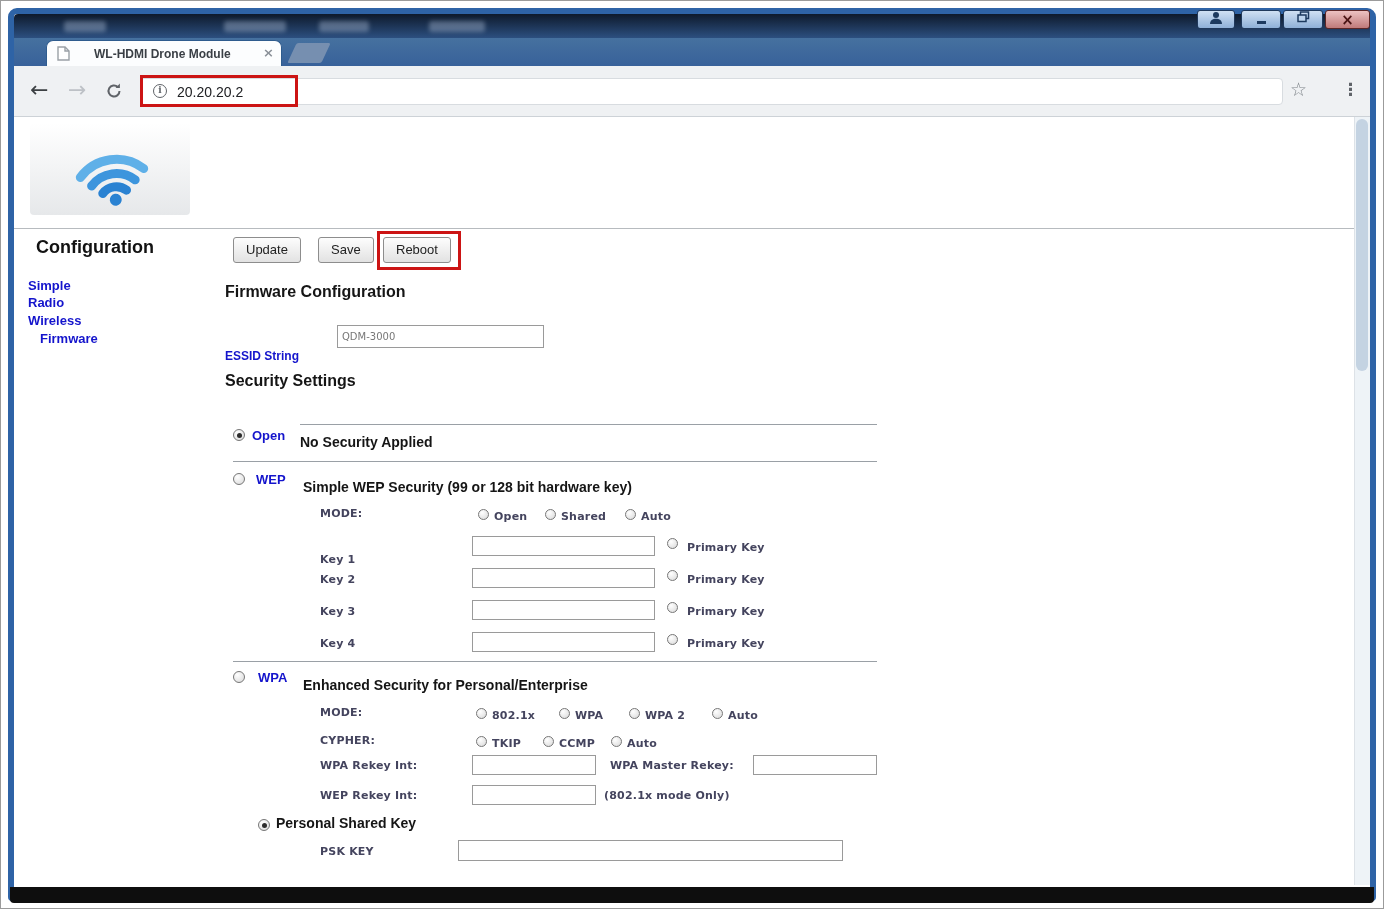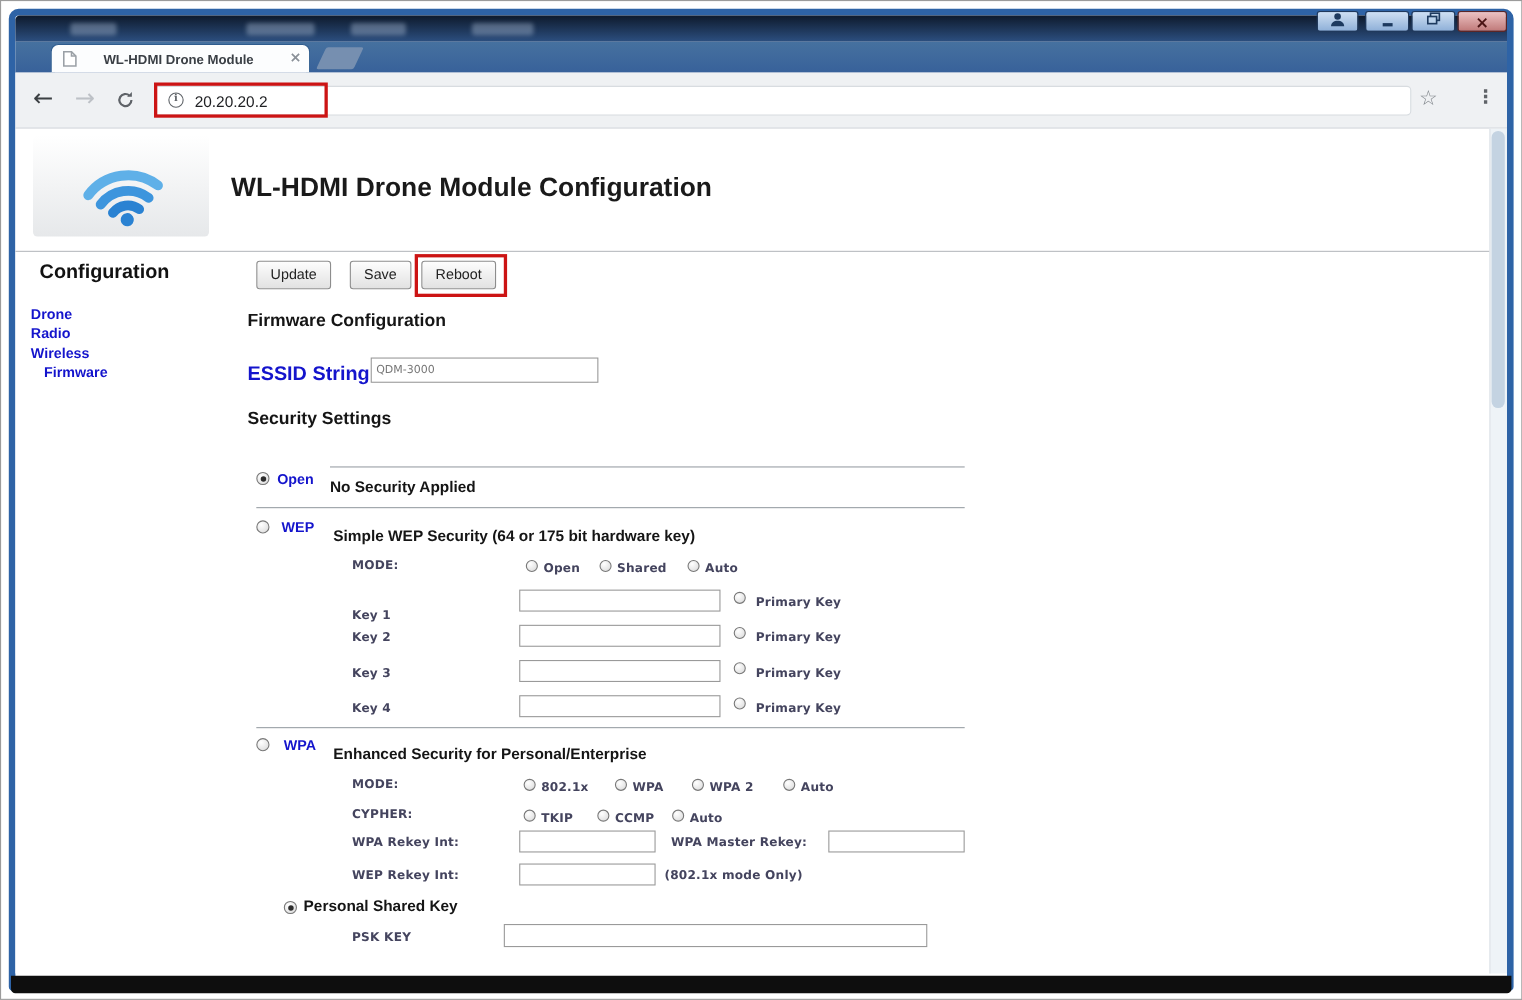--- a/index.html
+++ b/index.html
@@ -137,49 +137,48 @@
   <div class="abs logobox">
     <span class="abs" style="left:42px;top:12px;transform:rotate(-8deg);">
       <svg width="80" height="72" viewBox="0 0 80 72">
         <path d="M8 38 A45 45 0 0 1 72 38" fill="none" stroke="#5fb0e8" stroke-width="9" stroke-linecap="round"></path>
         <path d="M18 48 A31 31 0 0 1 62 48" fill="none" stroke="#3d95dd" stroke-width="9" stroke-linecap="round"></path>
         <path d="M28 57 A17 17 0 0 1 52 57" fill="none" stroke="#2a82d2" stroke-width="9" stroke-linecap="round"></path>
         <circle cx="40" cy="65" r="6" fill="#2a82d2"></circle>
       </svg>
     </span>
   </div>
-  <div class="abs pagetitle">WL-HDMI Drone Module Configuration</div>
   <div class="abs hdr-divider"></div>
 
   <div class="abs sbhead">Configuration</div>
-  <a class="sblink" style="top:278px;">Drone</a>
+  <a class="sblink" style="top:278px;">Simple</a>
   <a class="sblink" style="top:295px;">Radio</a>
   <a class="sblink" style="top:313px;">Wireless</a>
   <a class="sblink" style="top:331px;padding-left:12px;">Firmware</a>
 
   <button class="btn" style="left:233px;">Update</button>
   <button class="btn" style="left:318px;">Save</button>
   <button class="btn" style="left:383px;">Reboot</button>
   <div class="redbox" style="left:377px;top:231px;width:84px;height:39px;"></div>
 
   <div class="sect" style="left:225px;top:283px;">Firmware Configuration</div>
-  <div class="bluelabel" style="left:225px;top:329px;font-size:18px;">ESSID String</div>
+  <div class="bluelabel" style="left:225px;top:349px;font-size:12px;">ESSID String</div>
   <input class="tinput" style="left: 337px; top: 325px; width: 207px; height: 23px;" value="QDM-3000">
 
   <div class="sect" style="left:225px;top:372px;">Security Settings</div>
 
   <div class="hline" style="left:300px;top:424px;width:577px;"></div>
   <span class="radio sel" style="left:233px;top:429px;"></span>
   <div class="bluelabel" style="left:252px;top:428px;">Open</div>
   <div class="bdesc" style="left:300px;top:434px;">No Security Applied</div>
   <div class="hline" style="left:233px;top:461px;width:644px;"></div>
 
   <span class="radio" style="left:233px;top:473px;"></span>
   <div class="bluelabel" style="left:256px;top:472px;">WEP</div>
-  <div class="bdesc" style="left:303px;top:479px;">Simple WEP Security (64 or 175 bit hardware key)</div>
+  <div class="bdesc" style="left:303px;top:479px;">Simple WEP Security (99 or 128 bit hardware key)</div>
 
   <div class="formlabel" style="left:320px;top:507px;">MODE:</div>
   <span class="radio sm" style="left:478px;top:509px;"></span>
   <div class="formlabel" style="left:494px;top:510px;">Open</div>
   <span class="radio sm" style="left:545px;top:509px;"></span>
   <div class="formlabel" style="left:561px;top:510px;">Shared</div>
   <span class="radio sm" style="left:625px;top:509px;"></span>
   <div class="formlabel" style="left:641px;top:510px;">Auto</div>
 
   <div class="formlabel" style="left:320px;top:541px;margin-top:12px;">Key 1</div>

